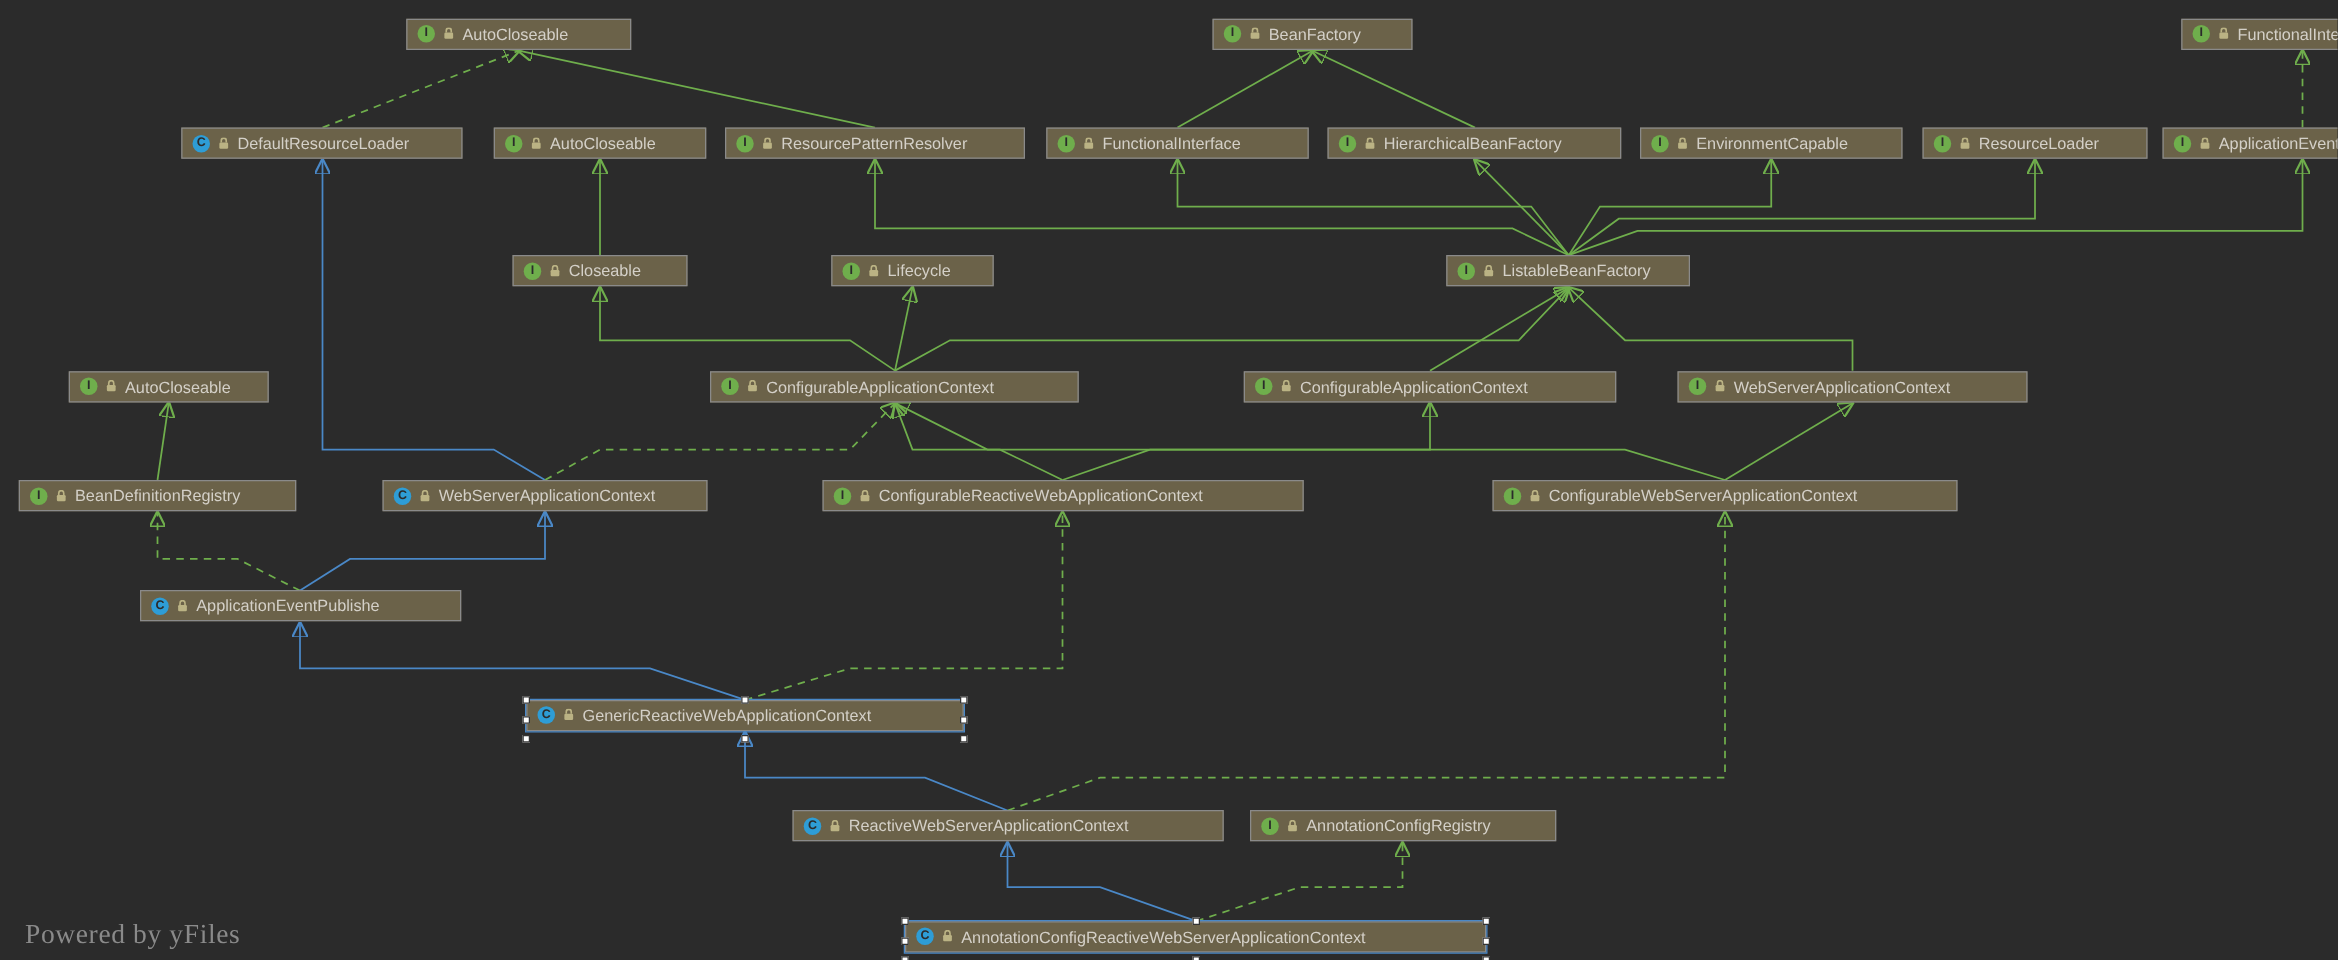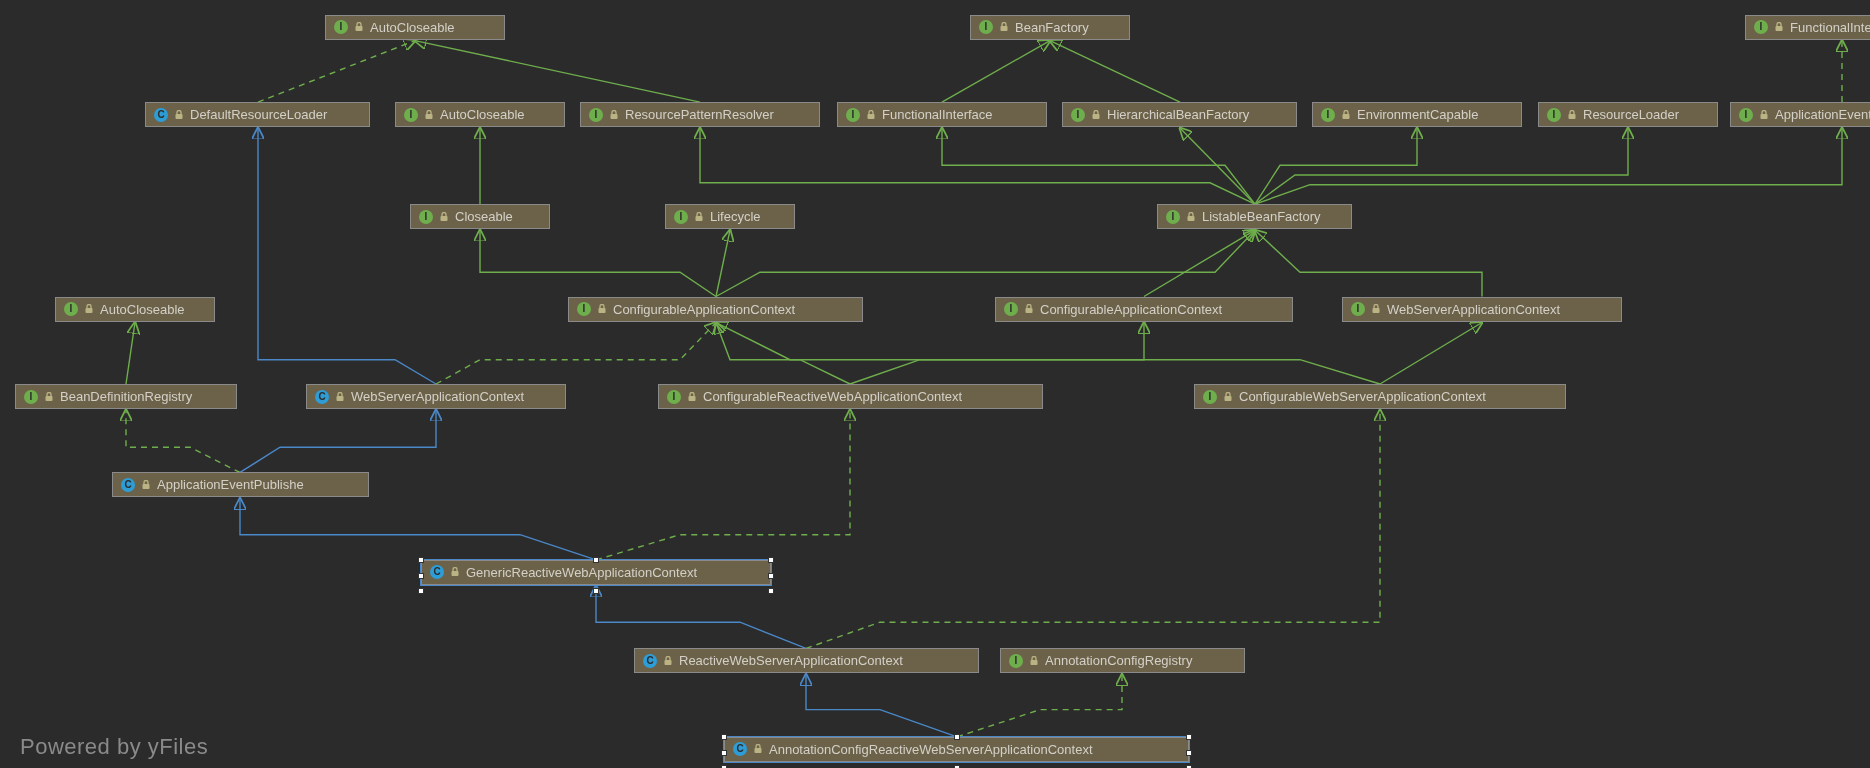--- a/index.html
+++ b/index.html
@@ -5,21 +5,21 @@
   html,body{margin:0;padding:0;background:#2b2b2b;font-family:"Segoe UI",Arial,sans-serif;color:#bbb;overflow:hidden;width:1870px;height:768px;position:relative;}
   #canvas{position:absolute;inset:0;width:1870px;height:768px;}
   .node{position:absolute;background:#6b6249;border:1px solid #8a8a8a;box-sizing:border-box;padding:4px 10px 4px 8px;display:flex;align-items:center;gap:6px;white-space:nowrap;font-size:13px;color:#d4d0c8;}
   .node.selected{outline:1px solid #4a88c7;}
   .handle{position:absolute;width:6px;height:6px;background:#fff;border:1px solid #333;box-sizing:border-box;}
   .icon{width:14px;height:14px;border-radius:50%;display:inline-flex;align-items:center;justify-content:center;font-size:10px;font-weight:bold;font-family:Arial,sans-serif;line-height:1;color:#2b2b2b;}
   .icon.ci{background:#2e9dd6;} 
   .icon.ii{background:#6fae4c;} 
   .lock{width:10px;height:10px;opacity:.85;display:inline-block;}
   .lock svg{display:block;}
-  .footer{position:absolute;left:20px;bottom:8px;font-size:22px;color:#8a8a8a;font-family:Liberation Sans, sans-serif;letter-spacing:.5px;}
+  .footer{position:absolute;left:20px;bottom:8px;font-size:22px;color:#8a8a8a;font-family:Liberation Serif, serif;letter-spacing:.5px;}
   svg.edges{position:absolute;inset:0;width:1870px;height:768px;pointer-events:none;}
 </style>
 </head>
 <body>
 
 <svg class="edges">
   <defs>
     <marker id="ah-green" viewBox="0 0 10 10" refX="9" refY="5" markerWidth="9" markerHeight="9" orient="auto-start-reverse">
       <path d="M0,0 L10,5 L0,10 z" fill="none" stroke="#6fae4c" stroke-width="1.4"></path>
     </marker>

